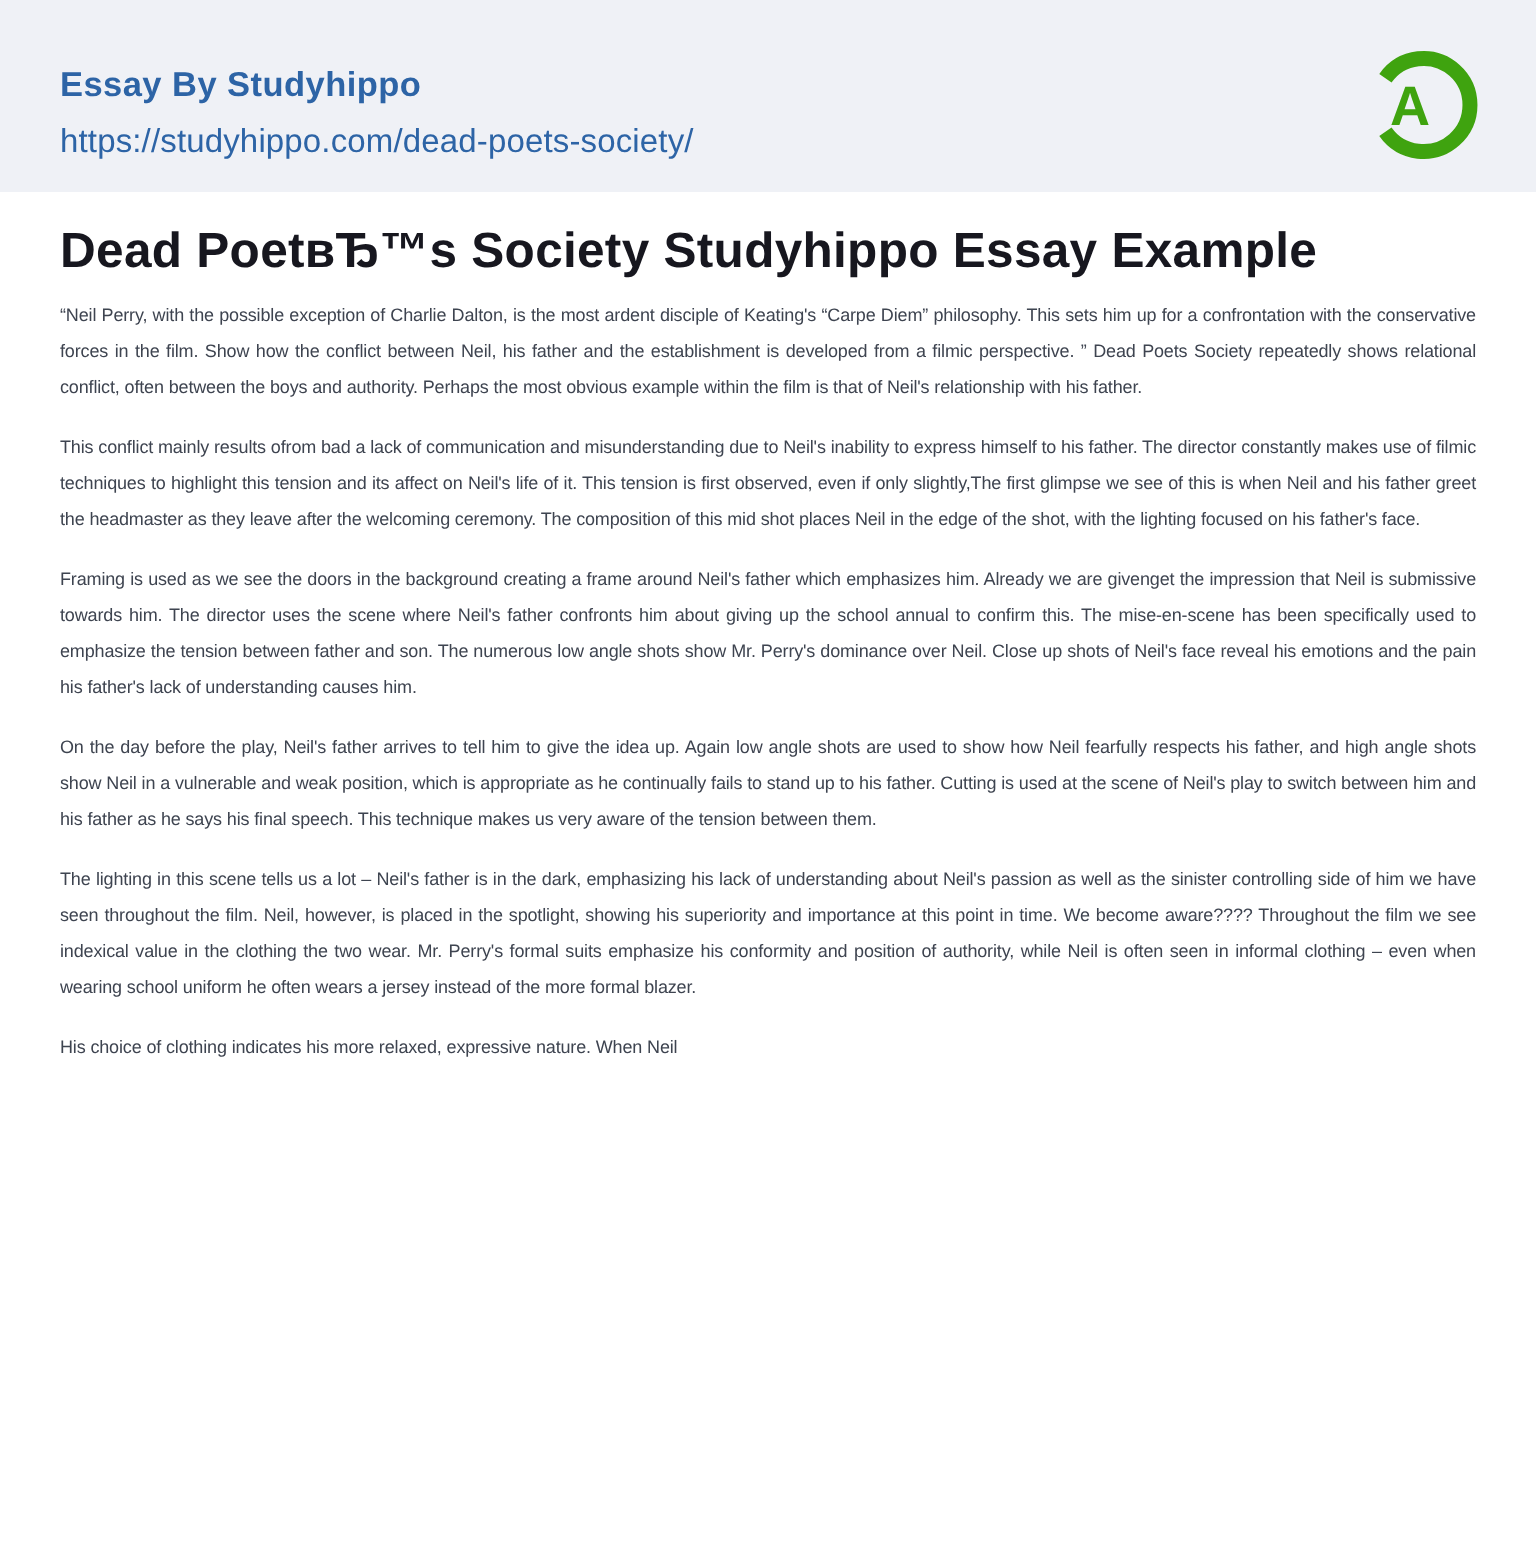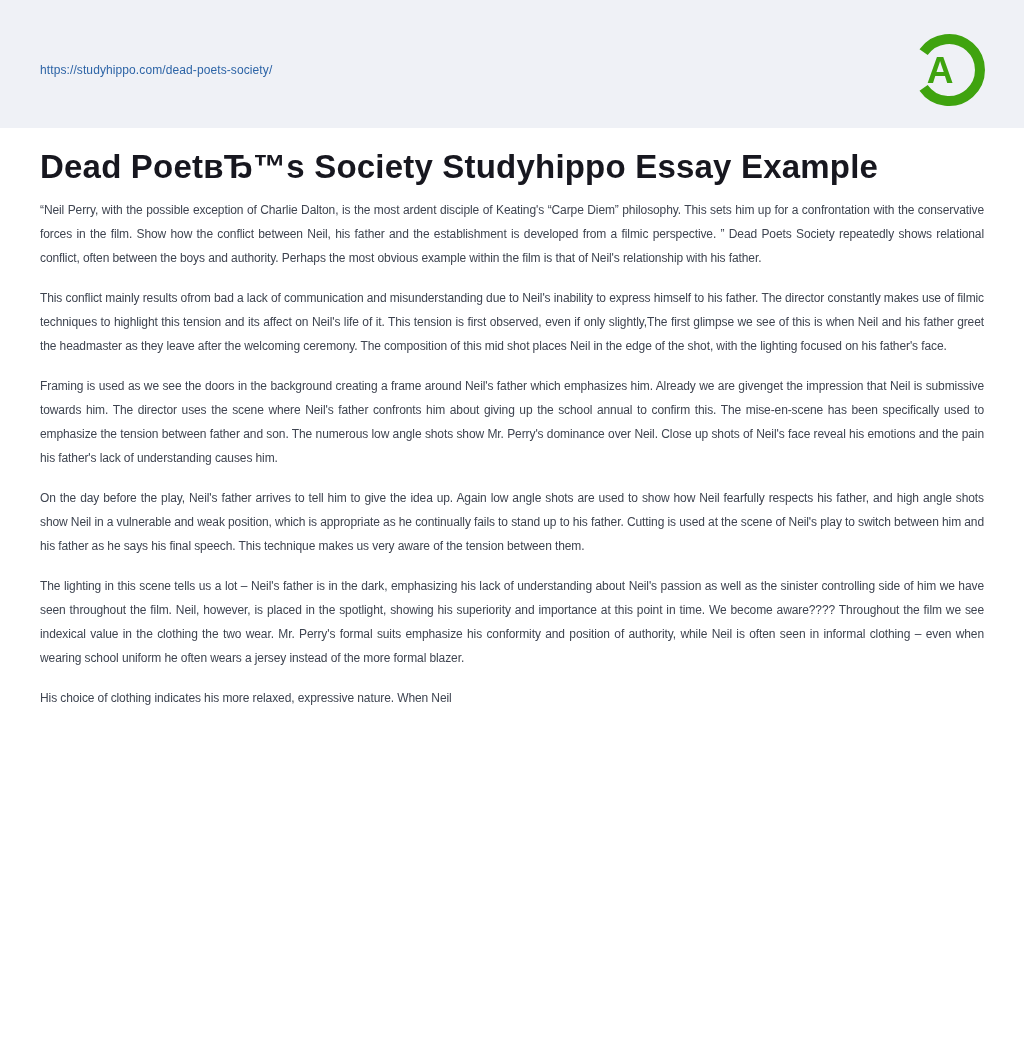--- a/index.html
+++ b/index.html
@@ -24,21 +24,21 @@
     color: #2d64a6;
     font-size: 23px;
     font-weight: 700;
     letter-spacing: 0.3px;
     line-height: 24px;
   }
   .source-url {
     display: inline-block;
     margin-top: 17px;
     color: #2d64a6;
-    font-size: 12px;
+    font-size: 22px;
     line-height: 18px;
     text-decoration: none;
     letter-spacing: 0.1px;
     cursor: pointer;
   }
   .brand-logo {
     position: absolute;
     top: 31px;
     right: 36px;
     width: 78px;
@@ -65,20 +65,21 @@
     font-size: 12px;
     line-height: 24px;
     text-align: justify;
     letter-spacing: -0.1px;
   }
 </style>
 </head>
 <body>
 
 <header class="page-header">
+  <div class="brand-title">Essay By Studyhippo</div>
   <a class="source-url">https://studyhippo.com/dead-poets-society/</a>
   <svg class="brand-logo" viewBox="0 0 78 78">
     <path d="M 13.6 56.8 A 31 31 0 1 0 13.6 21.2" fill="none" stroke="#3fa30f" stroke-width="10" stroke-linecap="butt"></path>
     <text x="30" y="52" text-anchor="middle" font-family="Liberation Sans, DejaVu Sans, sans-serif" font-size="37" font-weight="600" fill="#3fa30f">A</text>
   </svg>
 </header>
 
 <main class="content">
   <h1 class="article-title">Dead PoetвЂ™s Society Studyhippo Essay Example</h1>
   <div class="paragraphs">

